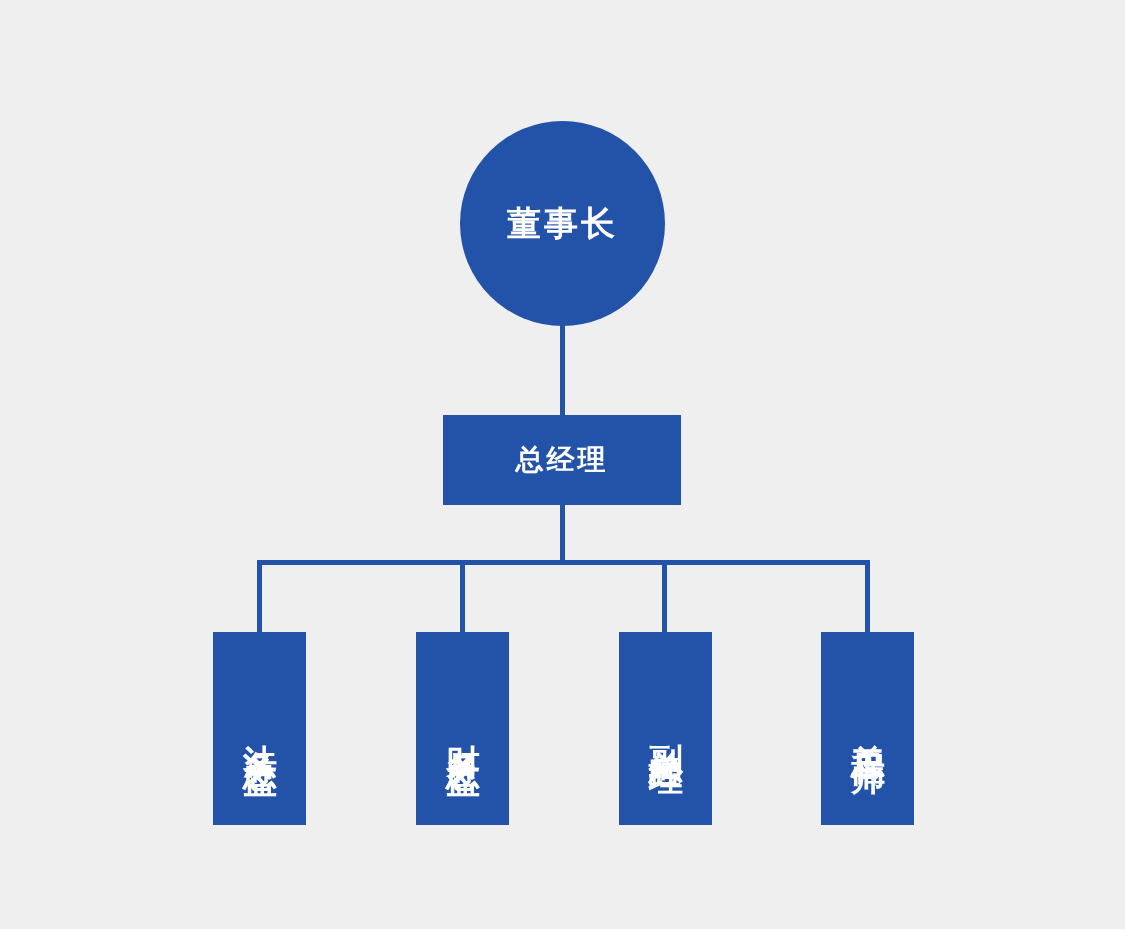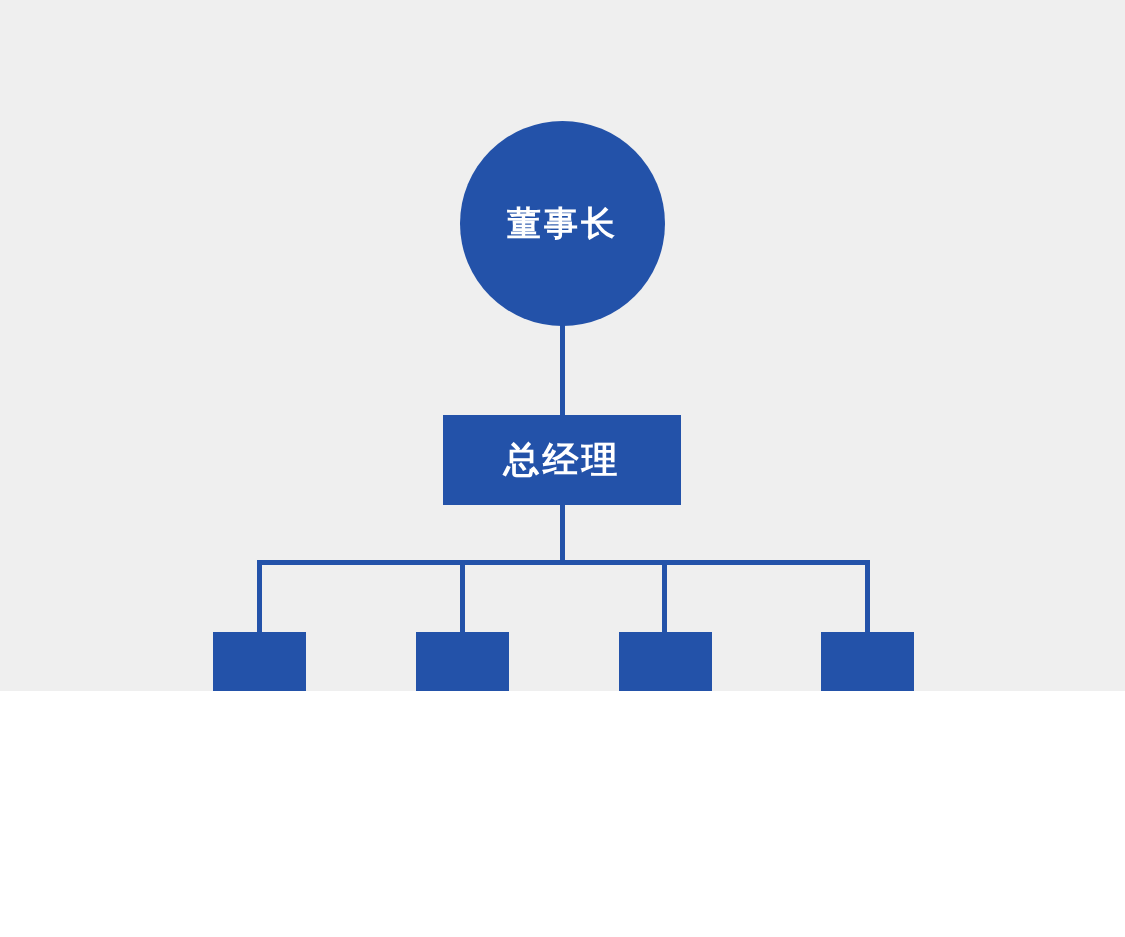--- a/index.html
+++ b/index.html
@@ -7,21 +7,21 @@
     --node: #2352a9;
     --line: #2352a9;
     --label: #ffffff;
   }
   * { box-sizing: border-box; }
   html, body { margin: 0; padding: 0; }
   body { background: #ffffff; }
   .canvas {
     position: relative;
     width: 1125px;
-    height: 691px;
+    height: 929px;
     background: var(--bg);
     overflow: hidden;
     font-family: Liberation Serif, serif;
   }
   .connector {
     position: absolute;
     background: var(--line);
   }
   .node {
     position: absolute;
@@ -36,21 +36,21 @@
   .node-root {
     left: 460px; top: 121px;
     width: 205px; height: 205px;
     border-radius: 50%;
     font-size: 34px;
     letter-spacing: 3px;
   }
   .node-gm {
     left: 443px; top: 415px;
     width: 238px; height: 90px;
-    font-size: 36px;
+    font-size: 28px;
     letter-spacing: 3px;
   }
   .node-leaf {
     top: 632px;
     width: 93px; height: 193px;
     font-size: 34px;
   }
   .node-leaf .vtext {
     writing-mode: vertical-lr;
     text-orientation: upright;

